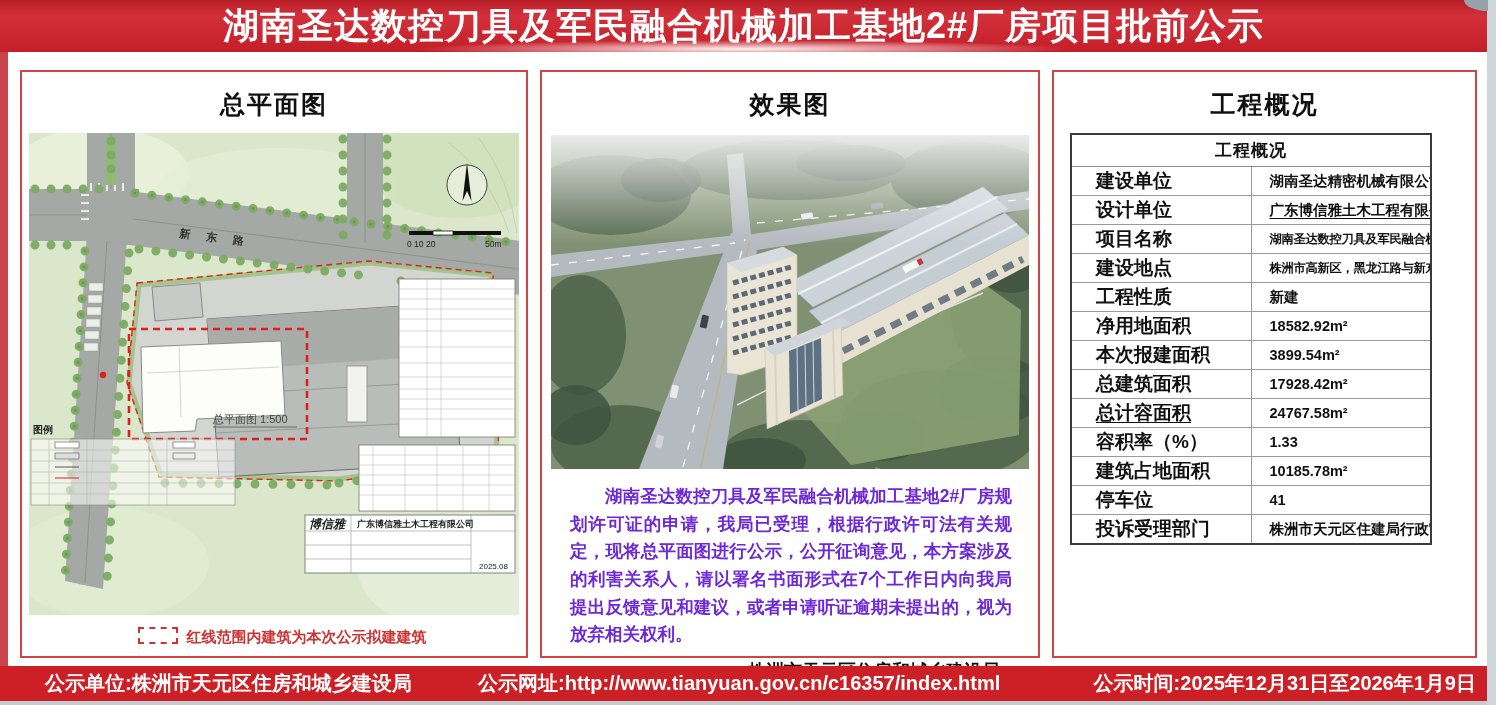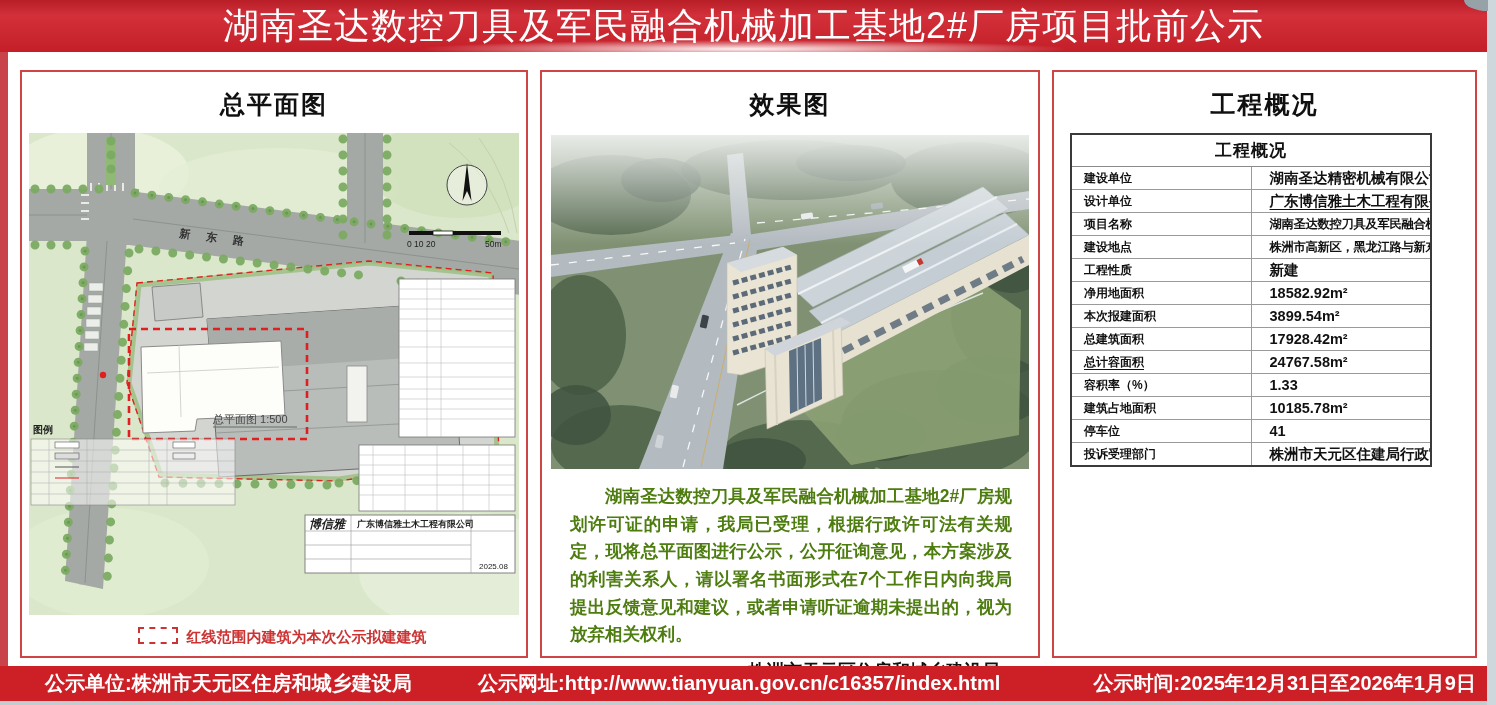--- a/index.html
+++ b/index.html
@@ -7,44 +7,44 @@
         font-family:"Liberation Sans","DejaVu Sans",sans-serif;}
   
   .strip-left{position:absolute;left:0;top:48px;bottom:39px;width:8px;background:#c9444a;z-index:1;}
   .strip-right{position:absolute;right:0;top:0;bottom:0;width:9px;background:#cdd7dc;z-index:5;}
   .curl{position:absolute;top:0;right:8px;width:24px;height:11px;background:#97a1a8;border-radius:0 0 0 100%;z-index:6;}
   .bottom-line{position:absolute;left:0;right:0;bottom:0;height:4px;background:#c2ccd1;z-index:4;}
   
   .hdr{position:absolute;left:0;top:0;width:1487px;height:52px;z-index:3;
        background:linear-gradient(180deg,#b81e27 0%,#d2303a 30%,#c41f29 100%);}
   .hdr-title{position:absolute;left:0;right:0;top:0;line-height:52px;text-align:center;color:#fff;
-       font-size:36px;font-weight:normal;letter-spacing:1px;white-space:nowrap;}
+       font-size:36px;font-weight:bold;letter-spacing:1px;white-space:nowrap;}
   .hdr::after{content:'';position:absolute;left:28%;right:28%;bottom:-6px;height:18px;
        background:radial-gradient(ellipse at center,rgba(255,255,255,.95),rgba(255,255,255,0) 70%);pointer-events:none;}
   
   .panel{position:absolute;top:70px;height:588px;background:#fff;border:2px solid #cf4444;box-sizing:border-box;z-index:2;}
   .panel-left{left:20px;width:508px;}
   .panel-mid{left:540px;width:500px;}
   .panel-right{left:1052px;width:425px;}
   .panel-title{margin-top:16px;text-align:center;font-size:25px;font-weight:bold;color:#101010;letter-spacing:2px;}
   
   .plan-wrap{margin:12px auto 0;width:490px;height:482px;}
   .red-note{position:absolute;left:16px;right:0;bottom:9px;text-align:center;color:#cc3333;font-size:15px;font-weight:600;}
   .dash-box{display:inline-block;width:36px;height:13px;border:2px dashed #cc3333;vertical-align:-2px;margin-right:9px;}
   
   .render-wrap{margin:14px auto 0;width:478px;height:334px;background:#8a9a7d;}
-  .notice-par{margin:14px 26px 0 28px;font-size:17.5px;line-height:1.58;color:#4d7c0f;font-weight:600;
+  .notice-par{margin:14px 26px 0 28px;font-size:17.5px;line-height:1.58;color:#6d28d9;font-weight:600;
        text-indent:2em;text-align:justify;}
   .sig{margin:10px 38px 0 0;text-align:right;font-size:18px;font-weight:600;color:#111;}
   .sig-date{margin:6px 52px 0 0;text-align:right;font-size:18px;font-weight:600;color:#111;}
   
   .ov-table{margin:12px 22px 0 16px;width:362px;border-collapse:collapse;border:2px solid #3a3a3a;table-layout:fixed;}
   .ov-table th{font-size:17px;font-weight:bold;color:#111;padding:4px 2px;border-bottom:1px solid #8a8a8a;text-align:center;letter-spacing:1px;}
   .ov-table td{border-top:1px solid #9a9a9a;height:20px;padding:1px 2px;color:#111;white-space:nowrap;overflow:hidden;}
-  .ov-table td.lbl{width:110px;border-right:1px solid #9a9a9a;font-size:12px;font-weight:600;padding-left:12px;}
+  .ov-table td.lbl{width:110px;border-right:1px solid #9a9a9a;font-size:19px;font-weight:600;padding-left:24px;}
   .ov-table td.val{font-size:14.5px;padding-left:18px;font-weight:600;}
   .ov-table td.val.long{font-size:12.3px;letter-spacing:-0.3px;}
   .ov-table td.und{text-decoration:underline;text-underline-offset:3px;}
   
   .ftr{position:absolute;left:0;right:0;bottom:4px;height:35px;background:#cd2026;z-index:3;}
   .ftr span{position:absolute;top:0;line-height:35px;color:#fff;font-size:20px;font-weight:bold;white-space:nowrap;}
   .ftr-unit{left:45px;}
   .ftr-url{left:478px;}
   .ftr-time{right:20px;}
   svg{display:block;}

